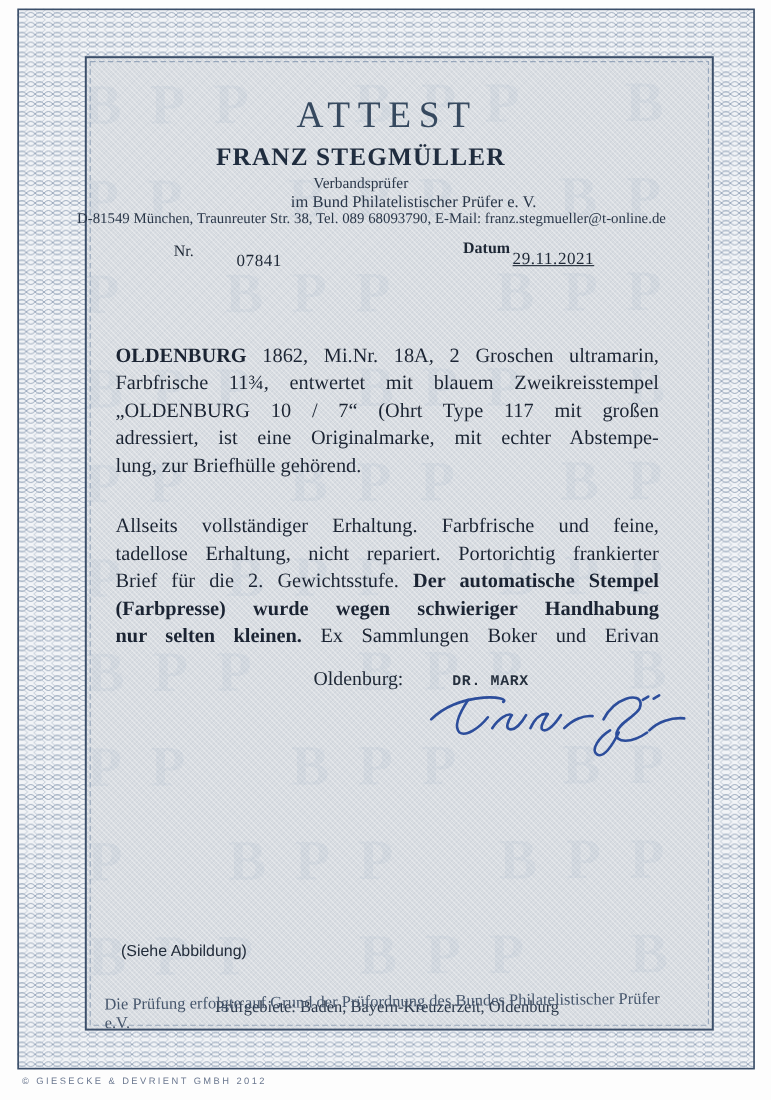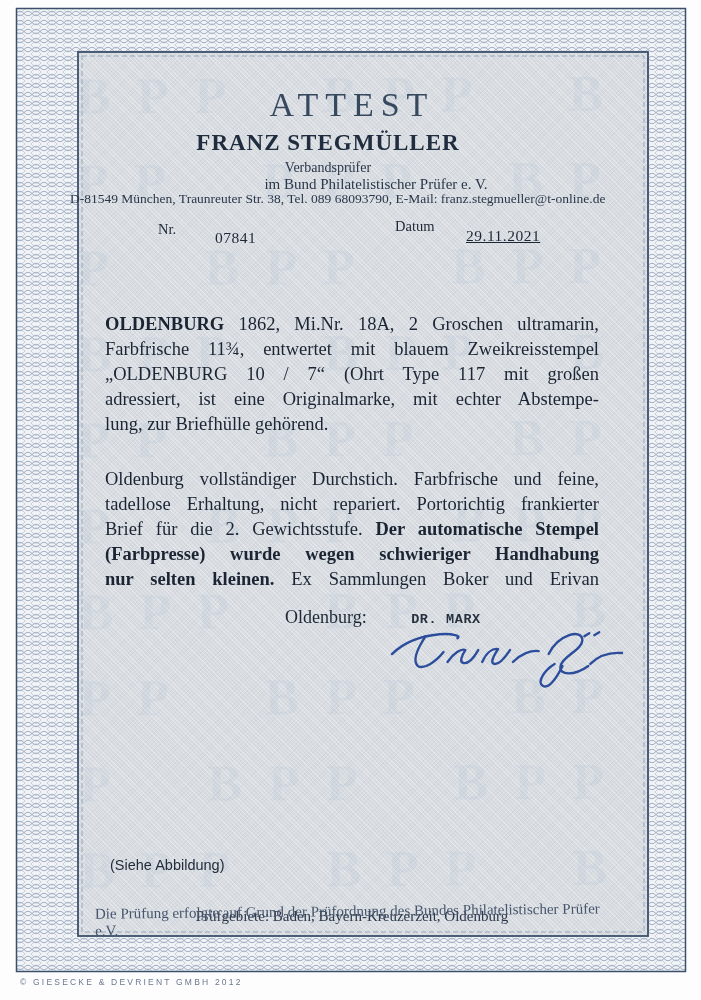--- a/index.html
+++ b/index.html
@@ -42,21 +42,21 @@
   .examiner-name{
     left:78px;width:500px;top:130px;text-align:center;
     font-size:23px;font-weight:bold;letter-spacing:1px;color:#202d3f;
   }
   .examiner-role{left:78px;width:500px;top:160px;text-align:center;font-size:14px;color:#2a3749;}
   .examiner-assoc{left:78px;width:500px;top:176px;text-align:center;font-size:15px;color:#2a3749;margin-left:48px;}
   .examiner-contact{left:70px;width:520px;top:191px;text-align:center;font-size:13.5px;color:#2a3749;white-space:nowrap;}
 
   .nr-label{left:158px;top:221px;font-size:14.5px;}
   .nr-value{left:215px;top:229px;font-size:15.5px;letter-spacing:.5px;}
-  .dt-label{left:395px;top:218px;font-size:14.5px;}
+  .dt-label{left:421px;top:218px;font-size:14.5px;font-weight:bold;}
   .dt-value{left:466px;top:227px;font-size:15.5px;letter-spacing:.5px;text-decoration:underline;}
 
   .bodyblock{left:105px;width:494px;font-size:18.5px;line-height:25px;color:#1b2433;}
   .para1{top:312px;}
   .para2{top:467px;}
   .bodyline{text-align:justify;}
   .bodyline.just{text-align:justify;text-align-last:justify;}
   .bodyline b{font-weight:bold;}
 
   .sig-row{left:285px;top:607px;font-size:18px;white-space:nowrap;}
@@ -118,21 +118,21 @@
     <div class="abs dt-value">29.11.2021</div>
 
     <div class="abs bodyblock para1">
         <div class="bodyline just"><b>OLDENBURG</b><span> 1862, Mi.Nr. 18A, 2 Groschen ultramarin,</span></div>
         <div class="bodyline just"><span>Farbfrische 11¾, entwertet mit blauem Zweikreisstempel</span></div>
         <div class="bodyline just"><span>„OLDENBURG 10 / 7“ (Ohrt Type 117 mit großen</span></div>
         <div class="bodyline just"><span>adressiert, ist eine Originalmarke, mit echter Abstempe-</span></div>
         <div class="bodyline"><span>lung, zur Briefhülle gehörend.</span></div>
       </div>
     <div class="abs bodyblock para2">
-        <div class="bodyline just"><span>Oldenburg vollständiger Durchstich. Farbfrische und feine,</span></div>
+        <div class="bodyline just"><span>Allseits vollständiger Erhaltung. Farbfrische und feine,</span></div>
         <div class="bodyline just"><span>tadellose Erhaltung, nicht repariert. Portorichtig frankierter</span></div>
         <div class="bodyline just"><span>Brief für die 2. Gewichtsstufe. </span><b>Der automatische Stempel</b></div>
         <div class="bodyline just"><b>(Farbpresse) wurde wegen schwieriger Handhabung</b></div>
         <div class="bodyline just"><b>nur selten kleinen.</b><span> Ex Sammlungen Boker und Erivan</span></div>
       </div>
 
     <div class="abs sig-row">
       <span>Oldenburg:</span>
       <span class="sig-name">DR. MARX</span>
     </div>

